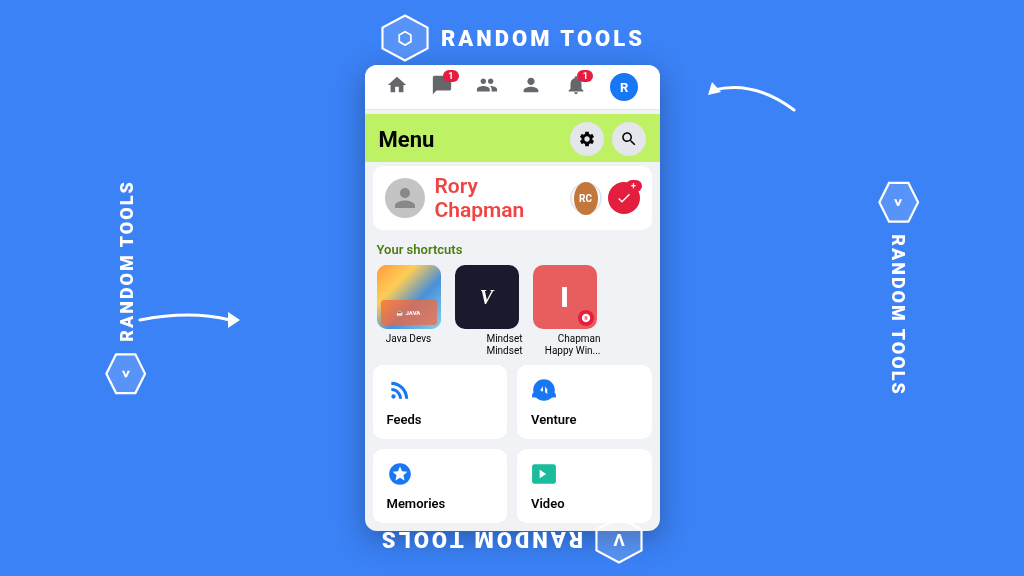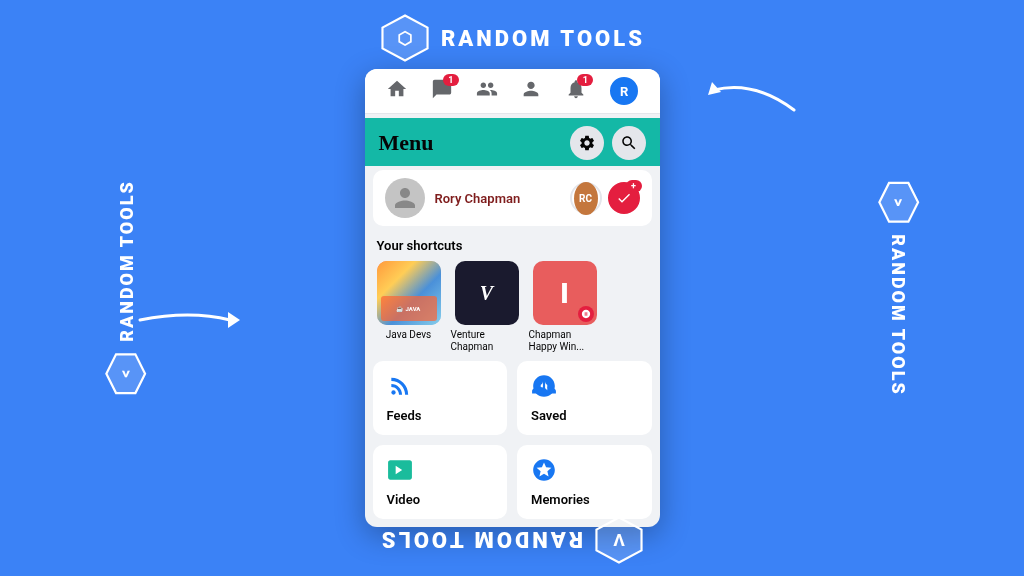--- a/index.html
+++ b/index.html
@@ -132,27 +132,26 @@
       font-size: 9px;
       font-weight: bold;
       border-radius: 10px;
       padding: 1px 4px;
       min-width: 16px;
       text-align: center;
     }
 
     
     .menu-header {
-      background: #14b8a6;
+      background: #bef264;
       padding: 8px 14px 6px;
       display: flex;
       align-items: center;
       justify-content: space-between;
       margin-top: 4px;
-      font-family: Liberation Serif, serif;
     }
     .menu-title {
       font-size: 22px;
       font-weight: 700;
       color: #050505;
     }
     .menu-icons {
       display: flex;
       gap: 8px;
       align-items: center;
@@ -185,23 +184,23 @@
       height: 40px;
       border-radius: 50%;
       background: #c4c4c4;
       display: flex;
       align-items: center;
       justify-content: center;
       color: white;
       font-size: 18px;
     }
     .profile-name {
-      font-size: 13px;
+      font-size: 21px;
       font-weight: 600;
-      color: #7f1d1d;
+      color: #ef4444;
       flex: 1;
     }
     .profile-actions {
       display: flex;
       gap: 6px;
     }
     .profile-action-btn {
       width: 32px;
       height: 32px;
       border-radius: 50%;
@@ -219,21 +218,21 @@
       right: -3px;
     }
 
     
     .shortcuts-section {
       padding: 8px 8px 4px;
     }
     .shortcuts-title {
       font-size: 13px;
       font-weight: 600;
-      color: #000000;
+      color: #4d7c0f;
       margin-bottom: 8px;
       padding-left: 4px;
     }
     .shortcuts-grid {
       display: flex;
       gap: 6px;
       flex-wrap: nowrap;
     }
     .shortcut-item {
       display: flex;
@@ -288,21 +287,21 @@
       height: 16px;
       border-radius: 50%;
       background: #e41e3f;
       display: flex;
       align-items: center;
       justify-content: center;
     }
     .shortcut-label {
       font-size: 10px;
       color: #050505;
-      text-align: left;
+      text-align: right;
       line-height: 1.2;
     }
 
     
     .menu-grid {
       padding: 4px 8px 8px;
       display: grid;
       grid-template-columns: 1fr 1fr;
       gap: 10px;
     }
@@ -470,21 +469,21 @@
             </div>
           </div>
         </div>
         <span class="shortcut-label">Java Devs</span>
       </div>
 
       <div class="shortcut-item">
         <div class="shortcut-img shortcut-img-venture">
           <span class="venture-v">V</span>
         </div>
-        <span class="shortcut-label">Venture Chapman</span>
+        <span class="shortcut-label">Mindset Mindset</span>
       </div>
 
       <div class="shortcut-item">
         <div class="shortcut-img shortcut-img-ireland">
           <span class="ireland-i">I</span>
           <div class="shortcut-badge">
             <svg width="10" height="10" viewBox="0 0 24 24" fill="white">
                 <path d="M12 2C6.48 2 2 6.48 2 12s4.48 10 10 10 10-4.48 10-10S17.52 2 12 2zm-1 14H9V8h2v8zm4 0h-2V8h2v8z"></path>
               </svg>
           </div>
@@ -509,37 +508,37 @@
 
 
     <div class="menu-item">
       <div class="menu-item-icon">
         <svg width="26" height="26" viewBox="0 0 24 24" fill="#1877f2">
             <path d="M12 2C6.48 2 2 6.48 2 12s4.48 10 10 10 10-4.48 10-10S17.52 2 12 2zm-1 14H9V8h2v8zm4 0h-2V8h2v8z"></path>
             <circle cx="12" cy="12" r="10" fill="none" stroke="#1877f2" stroke-width="0"></circle>
             <path d="M16 11c1.66 0 2.99-1.34 2.99-3S17.66 5 16 5c-1.66 0-3 1.34-3 3s1.34 3 3 3zm-8 0c1.66 0 2.99-1.34 2.99-3S9.66 5 8 5C6.34 5 5 6.34 5 8s1.34 3 3 3zm0 2c-2.33 0-7 1.17-7 3.5V19h14v-2.5c0-2.33-4.67-3.5-7-3.5zm8 0c-.29 0-.62.02-.97.05 1.16.84 1.97 1.97 1.97 3.45V19h6v-2.5c0-2.33-4.67-3.5-7-3.5z"></path>
           </svg>
       </div>
-      <span class="menu-item-label">Saved</span>
+      <span class="menu-item-label">Venture</span>
+    </div>
+
+    <div class="menu-item">
+      <div class="menu-item-icon">
+        <svg width="26" height="26" viewBox="0 0 24 24" fill="#1877f2">
+            <path d="M11.99 2C6.47 2 2 6.48 2 12s4.47 10 9.99 10C17.52 22 22 17.52 22 12S17.52 2 11.99 2zm4.24 16L12 15.45 7.77 18l1.12-4.81-3.73-3.23 4.92-.42L12 5l1.92 4.53 4.92.42-3.73 3.23L16.23 18z"></path>
+          </svg>
+      </div>
+      <span class="menu-item-label">Memories</span>
     </div>
 
     <div class="menu-item">
       <div class="menu-item-icon teal">
         <svg width="26" height="26" viewBox="0 0 24 24" fill="#1abc9c">
             <path d="M21 3H3c-1.1 0-2 .9-2 2v14c0 1.1.9 2 2 2h18c1.1 0 2-.9 2-2V5c0-1.1-.9-2-2-2zm-7 9l-6 4V8l6 4z"></path>
           </svg>
       </div>
       <span class="menu-item-label">Video</span>
     </div>
 
-    <div class="menu-item">
-      <div class="menu-item-icon">
-        <svg width="26" height="26" viewBox="0 0 24 24" fill="#1877f2">
-            <path d="M11.99 2C6.47 2 2 6.48 2 12s4.47 10 9.99 10C17.52 22 22 17.52 22 12S17.52 2 11.99 2zm4.24 16L12 15.45 7.77 18l1.12-4.81-3.73-3.23 4.92-.42L12 5l1.92 4.53 4.92.42-3.73 3.23L16.23 18z"></path>
-          </svg>
-      </div>
-      <span class="menu-item-label">Memories</span>
-    </div>
-
 
   </div>
 
 </div>
 
 </body></html>

